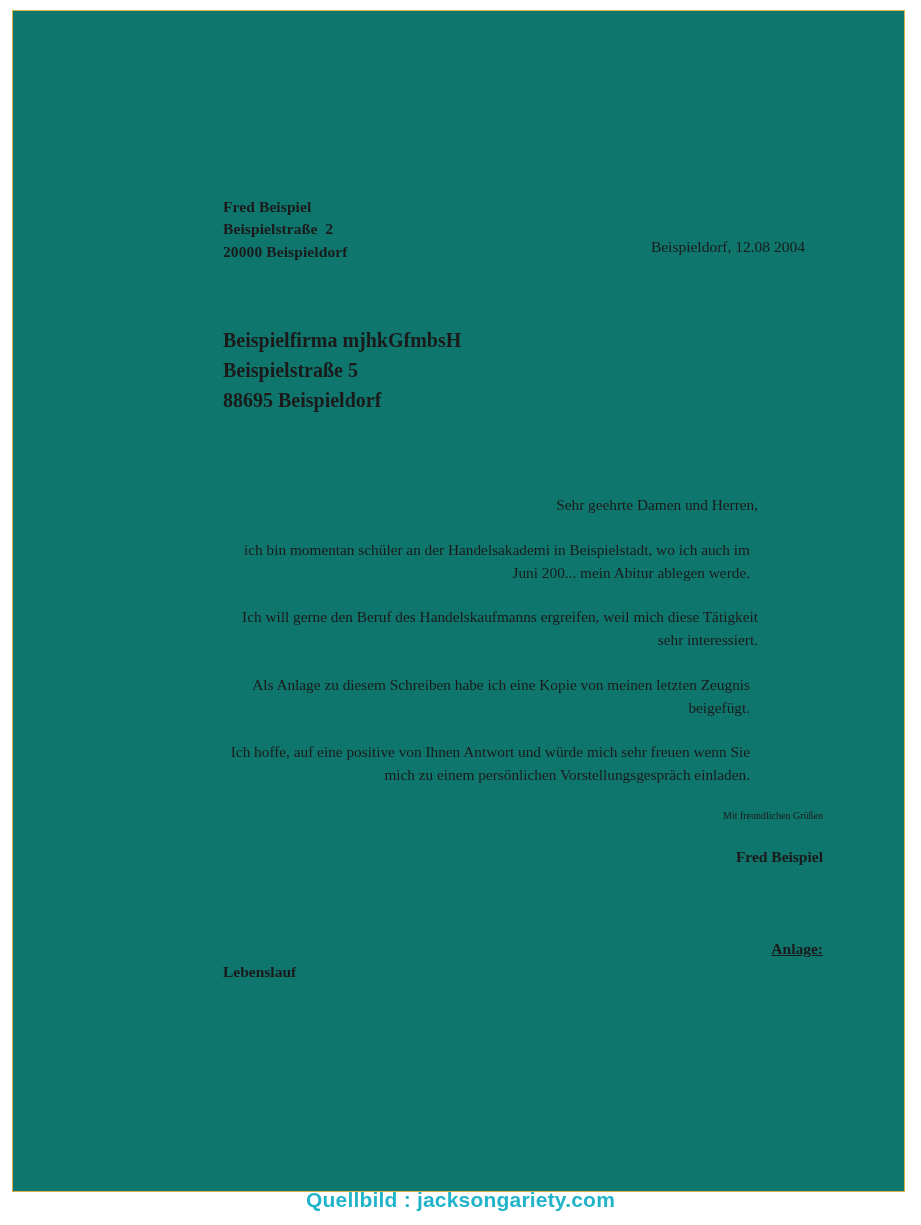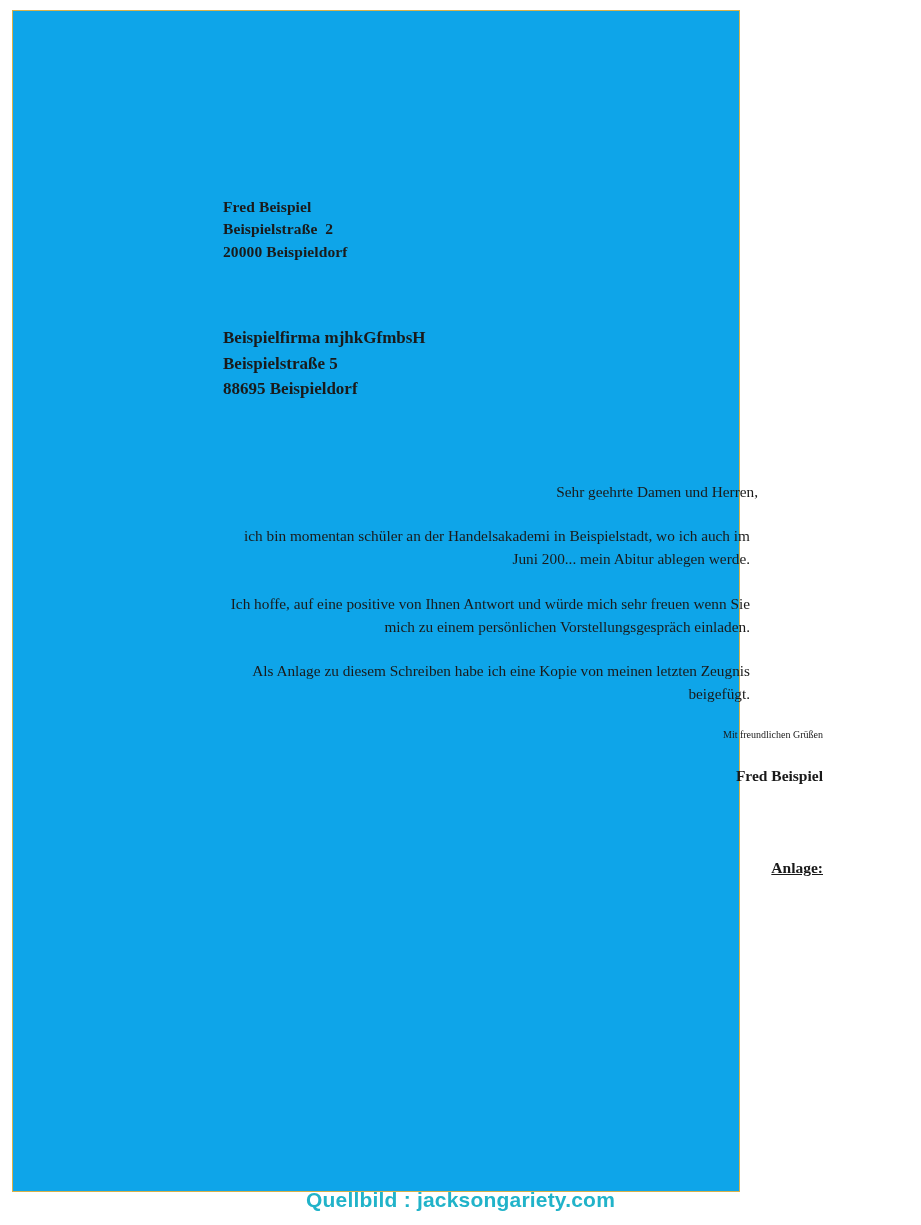--- a/index.html
+++ b/index.html
@@ -12,23 +12,23 @@
     height: 1225px;
     font-family: "Liberation Serif", serif;
     color: #1a1a1a;
     position: relative;
     overflow: hidden;
   }
   .page {
     position: absolute;
     left: 12px;
     top: 10px;
-    width: 728px;
+    width: 893px;
     height: 1182px;
-    background: #0ea5e9;
+    background: #0f766e;
     border: 1px solid #d8b24a;
     box-sizing: border-box;
   }
   .letter {
     position: absolute;
     left: 210px;
     top: 185px;
     width: 600px;
   }
 
@@ -57,21 +57,21 @@
 
   .an {
     font-weight: bold;
     font-size: 15px;
     margin-top: 62px;
     margin-left: 14px;
   }
 
   .recipient {
     font-weight: bold;
-    font-size: 17px;
+    font-size: 20px;
     line-height: 1.5;
     margin-top: 62px;
   }
   .recipient div {
     white-space: pre;
   }
 
   .body {
     margin-top: 78px;
     font-size: 15.3px;
@@ -129,38 +129,41 @@
 <div class="page">
 
   <div class="letter">
 
     <div class="sender-row">
       <div class="sender">
         <div>Fred Beispiel</div>
         <div>Beispielstraße  2</div>
         <div>20000 Beispieldorf</div>
       </div>
+      <div class="place-date">Beispieldorf, 12.08 2004</div>
     </div>
 
 
     <div class="recipient">
       <div>Beispielfirma mjhkGfmbsH</div>
       <div>Beispielstraße 5</div>
       <div>88695 Beispieldorf</div>
     </div>
 
     <div class="body">
       <p class="salutation">Sehr geehrte Damen und Herren,</p>
       <p>ich bin momentan schüler an der Handelsakademi in Beispielstadt, wo ich auch im Juni 200... mein Abitur ablegen werde.</p>
+      <p class="indent">Ich will gerne den Beruf des Handelskaufmanns ergreifen, weil mich diese Tätigkeit sehr interessiert.</p>
+      <p>Als Anlage zu diesem Schreiben habe ich eine Kopie von meinen letzten Zeugnis beigefügt.</p>
       <p>Ich hoffe, auf eine positive von Ihnen Antwort und würde mich sehr freuen wenn Sie mich zu einem persönlichen Vorstellungsgespräch einladen.</p>
-      <p>Als Anlage zu diesem Schreiben habe ich eine Kopie von meinen letzten Zeugnis beigefügt.</p>
       <div class="closing">Mit freundlichen Grüßen</div>
       <div class="signature">Fred Beispiel</div>
     </div>
 
     <div class="attachments">
       <div class="head">Anlage:</div>
+      <div>Lebenslauf</div>
     </div>
 
   </div>
 </div>
 
 <div class="footer">Quellbild : jacksongariety.com</div>
 
 </body></html>

